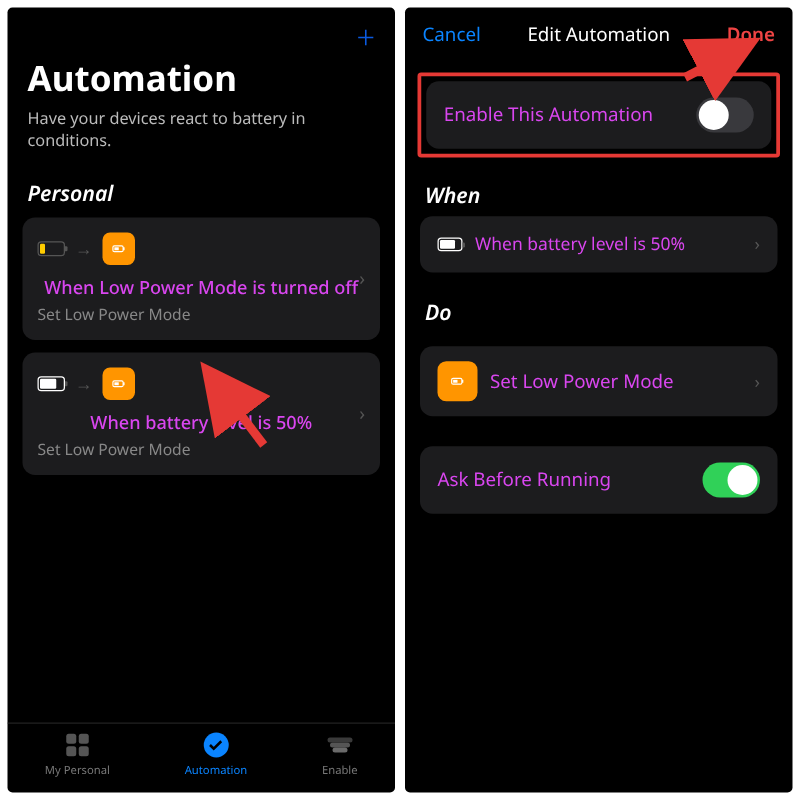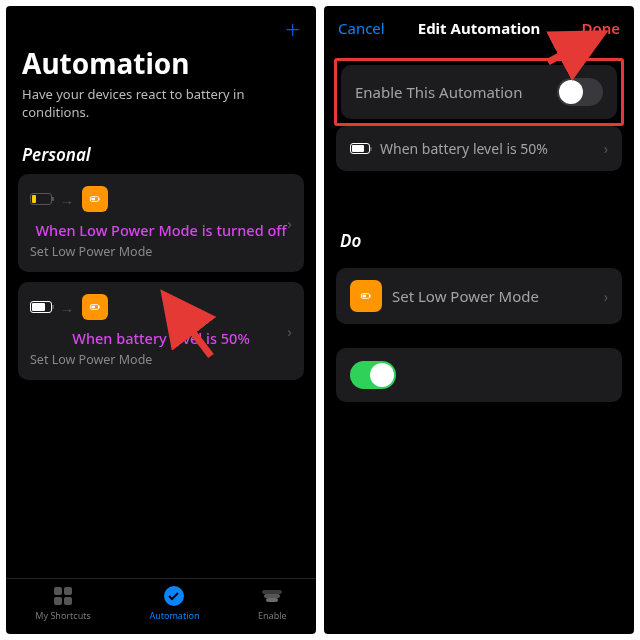--- a/index.html
+++ b/index.html
@@ -32,27 +32,27 @@
     .tab { display:flex; flex-direction:column; align-items:center; gap:2px; }
     .tab-ico { width:26px; height:22px; display:flex; align-items:center; justify-content:center; }
     .tab-label { font-size:9px; color:#777; }
     .tab.active .tab-label { color:#0a84ff; }
     
     
     .right .navbar { display:flex; align-items:flex-start; justify-content:space-between; padding:12px 14px 10px; position:relative; }
     .nav-btn { font-size:15px; }
     .nav-btn.cancel { color:#0a84ff; }
     .nav-btn.done { color:#ef4444; font-weight:600; }
-    .nav-title { color:#fff; font-size:15px; font-weight:700; position:absolute; left:50%; transform:translateX(-50%); }
+    .nav-title { color:#fff; font-size:15px; font-weight:400; position:absolute; left:50%; transform:translateX(-50%); }
     
     .highlight-box { margin:10px 10px 0; border:3px solid #e53935; padding:4px; border-radius:3px; }
     .row { background:#1c1c1e; border-radius:10px; padding:13px 14px; display:flex; align-items:center; justify-content:space-between; position:relative; }
     .row.inset { margin:0 12px; }
     .row.mt { margin-top:10px; }
-    .row-label { color:#a3a3a3; font-size:15px; }
+    .row-label { color:#d946ef; font-size:15px; }
     .row-left { display:flex; align-items:center; gap:10px; }
     .chev-r { color:#555; font-size:14px; }
     
     .toggle { width:46px; height:28px; background:#39393d; border-radius:14px; position:relative; }
     .toggle .knob { position:absolute; width:24px; height:24px; background:#fff; border-radius:50%; top:2px; left:2px; }
     .toggle.on { background:#30d158; }
     .toggle.on .knob { left:auto; right:2px; }
     
     .do-card { background:#1c1c1e; border-radius:10px; margin:10px 12px 0; padding:12px 14px; display:flex; align-items:center; justify-content:space-between; }
     .do-left { display:flex; align-items:center; gap:10px; }
@@ -127,21 +127,21 @@
   <div class="tabbar">
     <div class="tab">
       <div class="tab-ico">
         <svg width="20" height="20" viewBox="0 0 20 20">
             <rect x="1" y="1" width="8" height="8" rx="2" fill="#555"></rect>
             <rect x="11" y="1" width="8" height="8" rx="2" fill="#555"></rect>
             <rect x="1" y="11" width="8" height="8" rx="2" fill="#555"></rect>
             <rect x="11" y="11" width="8" height="8" rx="2" fill="#555"></rect>
           </svg>
       </div>
-      <span class="tab-label">My Shortcuts</span>
+      <span class="tab-label">My Personal</span>
     </div>
     <div class="tab active">
       <div class="tab-ico">
         <svg width="22" height="22" viewBox="0 0 22 22">
             <circle cx="11" cy="11" r="10" fill="#0a84ff"></circle>
             <path d="M6 11 l3 3 l6 -6" stroke="#000" stroke-width="2" fill="none"></path>
           </svg>
       </div>
       <span class="tab-label">Automation</span>
     </div>
@@ -178,43 +178,45 @@
 
   <div class="highlight-box">
     <div class="row">
       <span class="row-label">Enable This Automation</span>
       <span class="toggle">
           <span class="knob"></span>
         </span>
     </div>
   </div>
 
+  <div class="section-head" style="padding:18px 16px 6px;">When</div>
   <div class="row inset">
     <div class="row-left">
       <span class="battery-ico white" style="width:20px;height:11px;">
           <span class="fill"></span>
         </span>
       <span class="row-label" style="font-size:14px;">When battery level is 50%</span>
     </div>
     <span class="chev-r">›</span>
   </div>
 
-  <div class="section-head" style="padding:20px 16px 6px;margin-top:38px;">Do</div>
+  <div class="section-head" style="padding:20px 16px 6px;">Do</div>
   <div class="do-card">
     <div class="do-left">
       <span class="square-ico">
         <svg viewBox="0 0 24 24">
             <rect x="4" y="8" width="14" height="8" rx="2" stroke="#fff" stroke-width="1.6" fill="none"></rect>
             <rect x="18" y="10" width="2" height="4" fill="#fff"></rect>
             <rect x="6" y="10" width="6" height="4" fill="#fff"></rect>
           </svg>
       </span>
       <span class="row-label">Set Low Power Mode</span>
     </div>
     <span class="chev-r">›</span>
   </div>
 
   <div class="row inset mt" style="margin-top:24px;">
+    <span class="row-label">Ask Before Running</span>
     <span class="toggle on">
         <span class="knob"></span>
       </span>
   </div>
 </div>
 
 </body></html>

